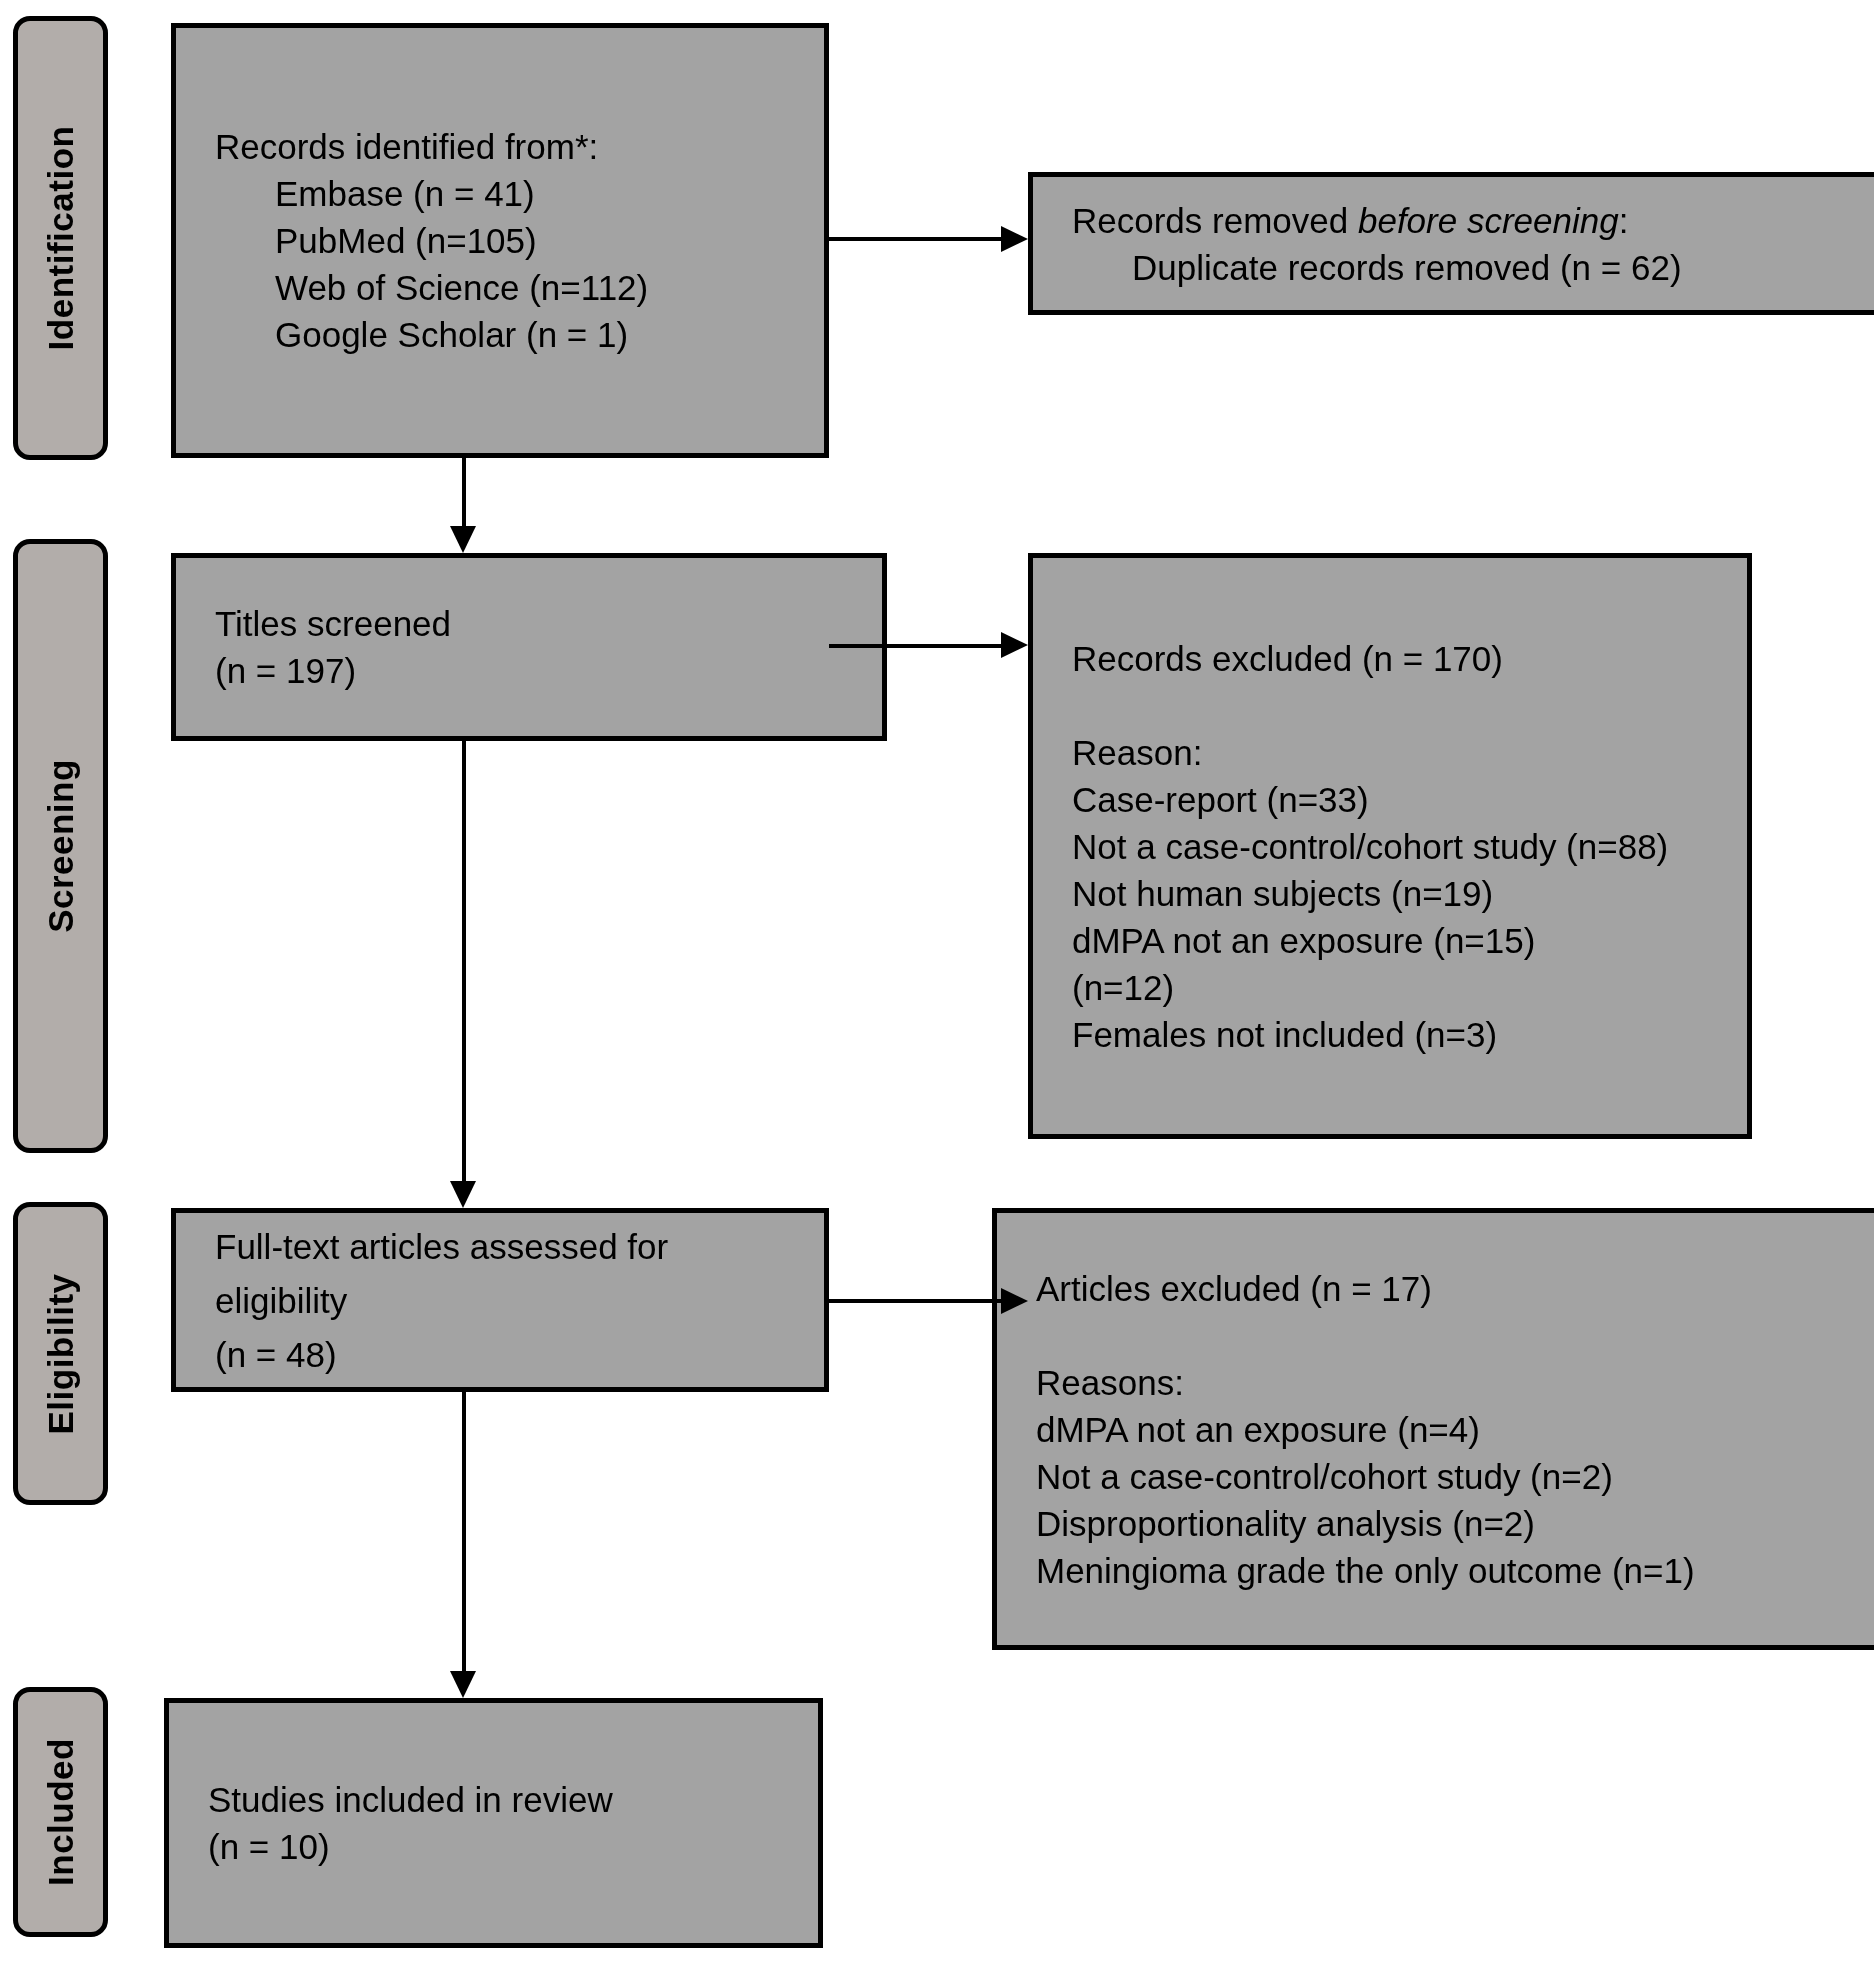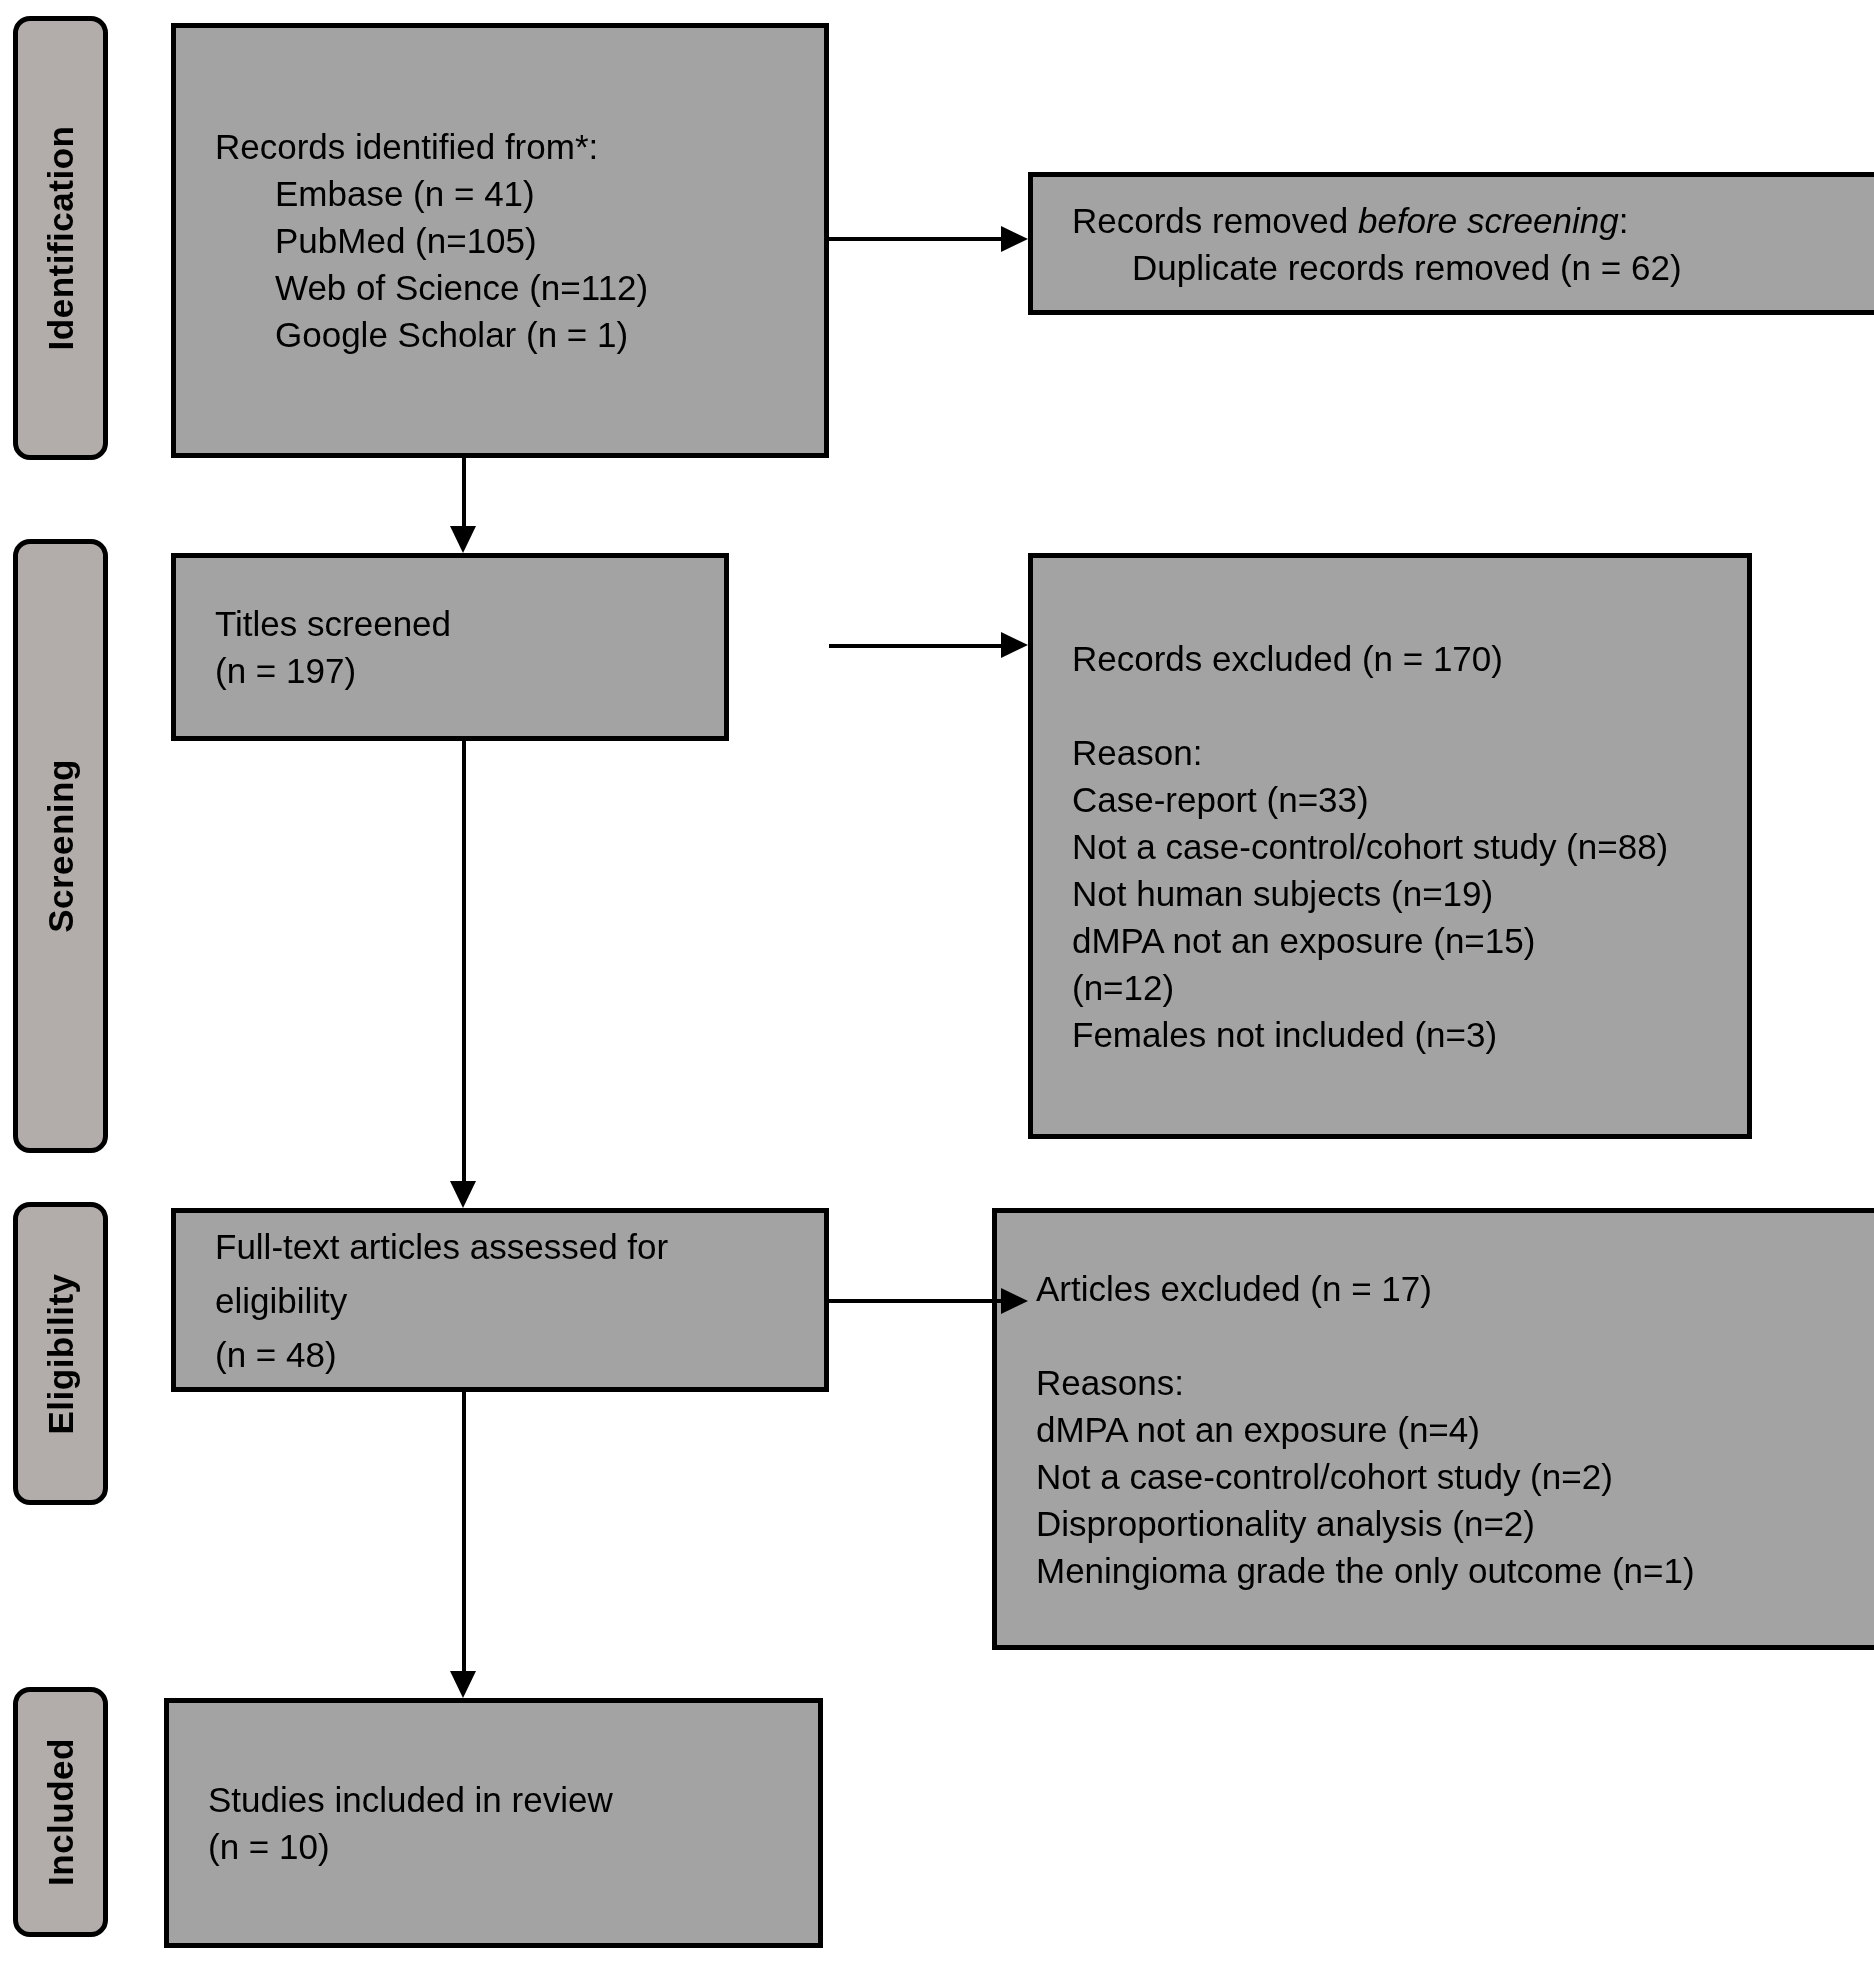--- a/index.html
+++ b/index.html
@@ -89,21 +89,21 @@
     <div class="line indent">PubMed (n=105)</div>
     <div class="line indent">Web of Science (n=112)</div>
     <div class="line indent">Google Scholar (n = 1)</div>
   </div>
 
   <div class="fbox" style="left:1028px;top:172px;width:893px;height:143px;">
     <div class="line"><span>Records removed </span><em>before screening</em><span>:</span></div>
     <div class="line indent">Duplicate records removed (n = 62)</div>
   </div>
 
-  <div class="fbox" style="left:171px;top:553px;width:558px;height:188px;">
+  <div class="fbox" style="left:171px;top:553px;width:716px;height:188px;">
     <div class="line">Titles screened</div>
     <div class="line">(n = 197)</div>
   </div>
 
   <div class="fbox" style="left:1028px;top:553px;width:724px;height:586px;">
     <div class="line">Records excluded (n = 170)</div>
     <div class="line"></div>
     <div class="line">Reason:</div>
     <div class="line">Case-report (n=33)</div>
     <div class="line">Not a case-control/cohort study (n=88)</div>

